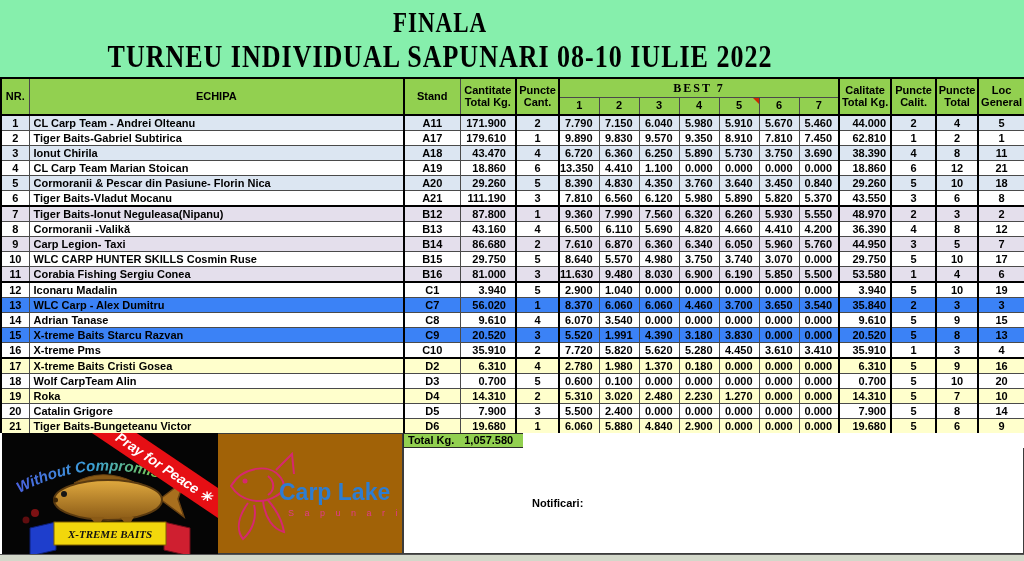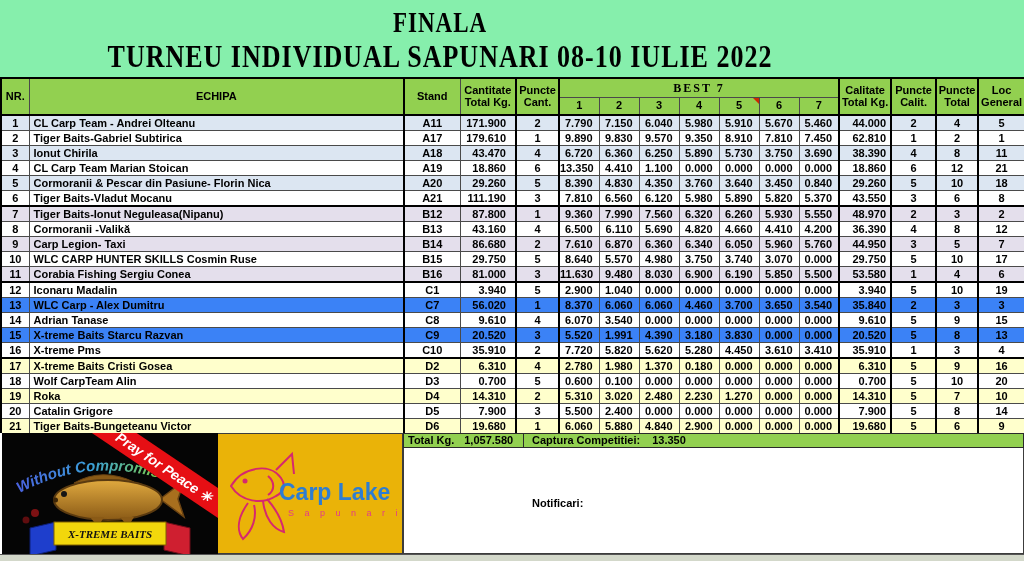--- a/index.html
+++ b/index.html
@@ -34,21 +34,21 @@
   .kgpad{padding-right:9px;margin-left:16px;}
   .bestpad{padding-right:6px;}
   .calpad{padding-right:4px;}
   .bl2{border-left-width:2px;border-left-color:#000;}
   th{position:relative;}
   .comment-tri{position:absolute;top:0;right:0;width:0;height:0;
                border-left:6px solid transparent;border-top:6px solid #cc2a00;}
   
   .bottom{position:absolute;left:0;top:433px;width:1024px;height:121px;background:#fff;}
   .logo-xtreme{position:absolute;left:2px;top:0;width:216px;height:121px;background:#050505;overflow:hidden;}
-  .logo-carplake{position:absolute;left:218px;top:0;width:185px;height:121px;background:#eab308;
+  .logo-carplake{position:absolute;left:218px;top:0;width:185px;height:121px;background:#a16207;
                  border:1px solid #3c3c3c;border-left:none;box-sizing:border-box;overflow:hidden;}
   .footer-row{position:absolute;left:403px;top:0;width:621px;height:15px;display:flex;}
   .footer-cell{background:#92d050;border:1px solid #2a2a2a;box-sizing:border-box;height:15px;
                font-size:11px;font-weight:bold;line-height:13px;display:flex;align-items:center;}
   .footer-total{width:120px;padding-left:4px;gap:10px;border-right:none;}
   .footer-captura{flex:1;padding-left:8px;gap:12px;}
   .notes-box{position:absolute;left:403px;top:15px;width:621px;height:106px;background:#fff;
              border:1px solid #3c3c3c;border-top:none;box-sizing:border-box;}
   .notes-label{position:absolute;left:128px;top:49px;font-size:11px;font-weight:bold;color:#000;}
   .bottom-strip{position:absolute;left:0;top:554px;width:1024px;height:7px;background:#d3d8ca;
@@ -562,24 +562,20 @@
       <text x="61" y="66" font-size="23" font-weight="bold" fill="#2d7dd2" font-family="Liberation Sans, sans-serif">Carp Lake</text>
       <text x="70" y="82" font-size="9" fill="#e23a8c" letter-spacing="4" font-family="Liberation Sans, sans-serif">S a p u n a r i</text>
     </svg>
   </div>
 
   <div class="footer-row">
     <div class="footer-cell footer-total">
       <span>Total Kg.</span>
       <span>1,057.580</span>
     </div>
-    <div class="footer-cell footer-captura">
-      <span>Captura Competitiei:</span>
-      <span>13.350</span>
-    </div>
   </div>
 
   <div class="notes-box">
     <span class="notes-label">Notificari:</span>
   </div>
 </div>
 
 <div class="bottom-strip"></div>
 
 </body></html>

